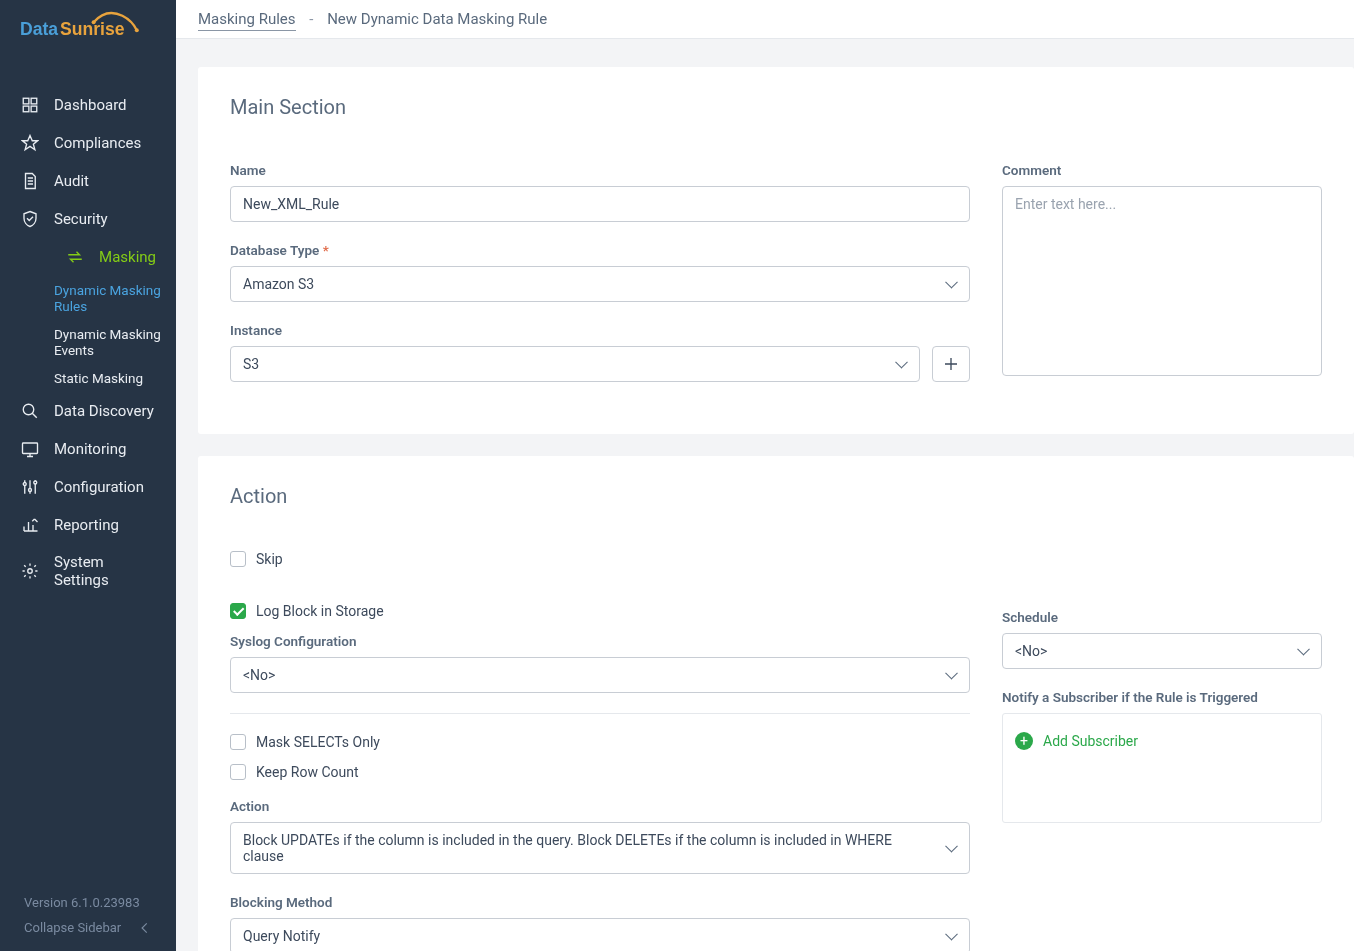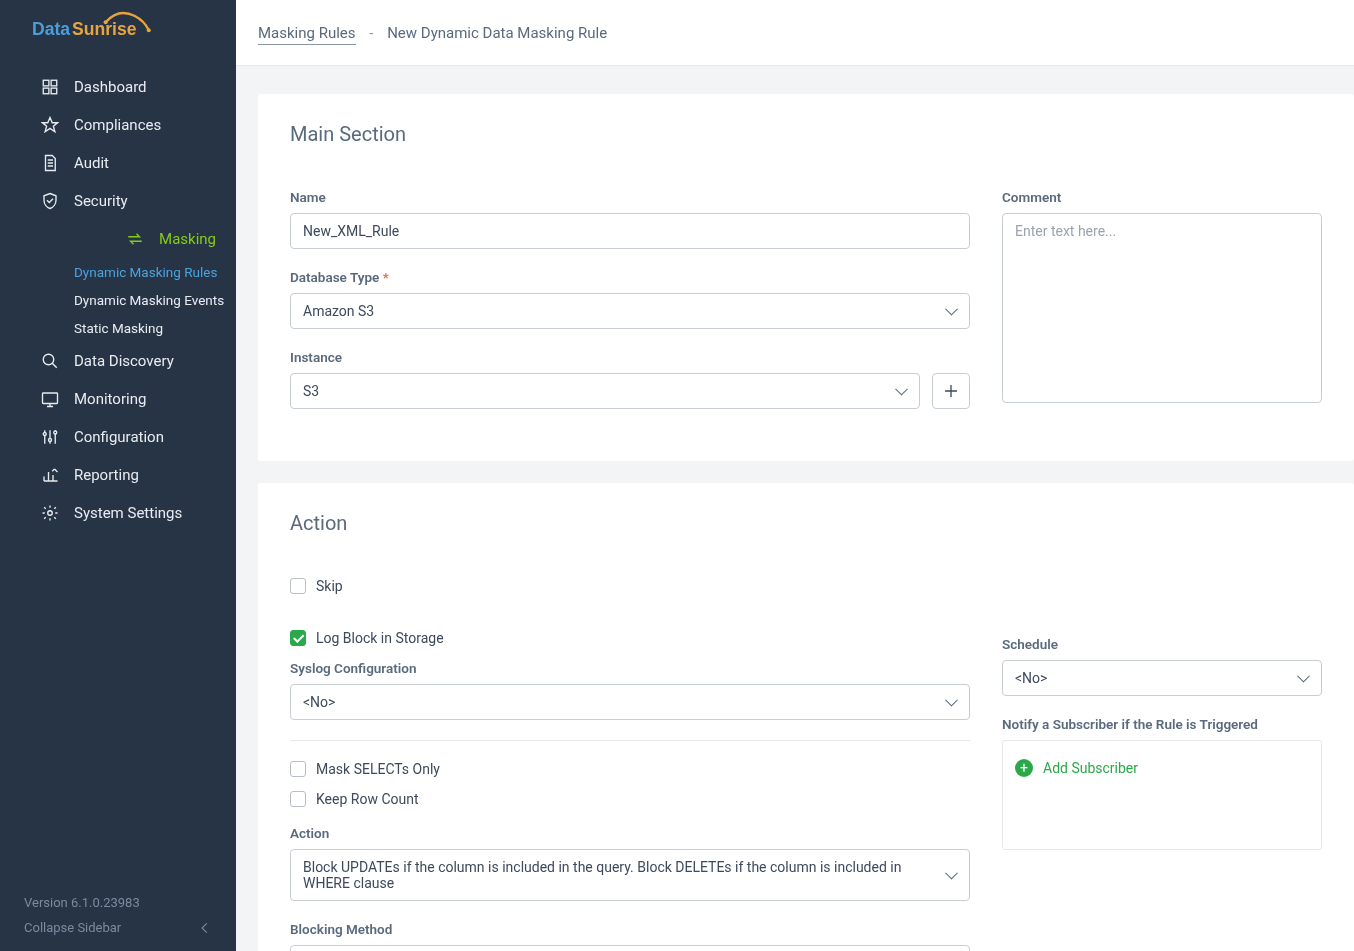--- a/index.html
+++ b/index.html
@@ -1,36 +1,36 @@
 <!DOCTYPE html>
 <html><head>
 <meta charset="utf-8">
 <style>
 * { box-sizing: border-box; margin: 0; padding: 0; }
 body { font-family: -apple-system, BlinkMacSystemFont, "Segoe UI", Roboto, "Helvetica Neue", Arial, sans-serif; font-size: 14px; color: #3d4a5c; background: #f3f4f6; overflow: hidden; }
 .app { display: flex; height: 100vh; width: 100vw; }
 
 
-.sidebar { width: 236px; background: #263445; color: #c5cdd8; display: flex; flex-direction: column; flex-shrink: 0; }
+.sidebar { width: 176px; background: #263445; color: #c5cdd8; display: flex; flex-direction: column; flex-shrink: 0; gap: 18px; }
 .logo { height: 54px; display: flex; align-items: center; padding: 0 20px; }
 .logo svg { height: 32px; }
-.nav { flex: 1; padding-top: 14px; overflow-y: auto; padding-left: 20px; }
+.nav { flex: 1; padding-top: 14px; overflow-y: auto; }
 .nav-item { display: flex; align-items: center; padding: 9px 20px; cursor: pointer; color: #e8ecf1; font-size: 15px; }
 .nav-item.active { color: #84cc16; justify-content: flex-end; }
 .nav-item .icon { width: 20px; height: 20px; margin-right: 14px; flex-shrink: 0; display: flex; align-items: center; justify-content: center; }
 .sub-items { padding-left: 54px; }
 .sub-item { padding: 6px 0; cursor: pointer; color: #e8ecf1; font-size: 13.5px; }
 .sub-item.active { color: #4aa3df; }
 .sidebar-footer { padding: 12px 24px 16px; font-size: 13px; color: #7a8aa0; }
 .sidebar-footer .version { margin-bottom: 10px; }
 .collapse-row { display: flex; align-items: center; justify-content: space-between; cursor: pointer; }
 
 
 .main { flex: 1; display: flex; flex-direction: column; overflow: hidden; }
-.topbar { height: 66px; background: #fff; border-bottom: 1px solid #e5e8ec; display: flex; align-items: center; padding: 0 22px; flex-shrink: 0; }
+.topbar { height: 39px; background: #fff; border-bottom: 1px solid #e5e8ec; display: flex; align-items: center; padding: 0 22px; flex-shrink: 0; }
 .breadcrumb { color: #5a6a7d; font-size: 15px; }
 .breadcrumb .bc-link { color: #5a6a7d; border-bottom: 1px solid #8a96a5; padding-bottom: 2px; cursor: pointer; }
 .breadcrumb .sep { margin: 0 10px; color: #8a96a5; }
 .content { flex: 1; overflow-y: auto; padding: 28px 0 28px 22px; }
 
 .card { background: #fff; border-radius: 3px; padding: 28px 32px 32px; margin-bottom: 22px; }
 .card h2 { font-size: 20px; font-weight: 400; color: #5a6a7d; margin-bottom: 22px; }
 .cols { display: flex; gap: 32px; margin-top: 43px; }
 .col-left { flex: 1; min-width: 0; }
 .col-right { width: 320px; flex-shrink: 0; }

